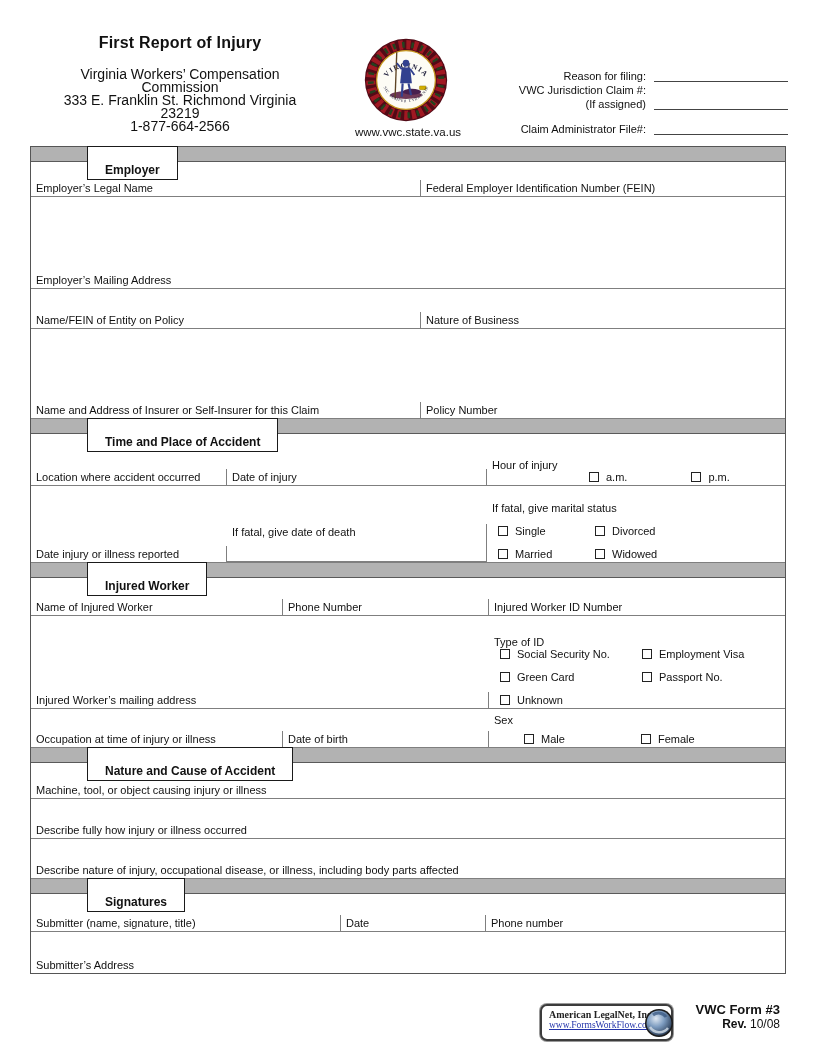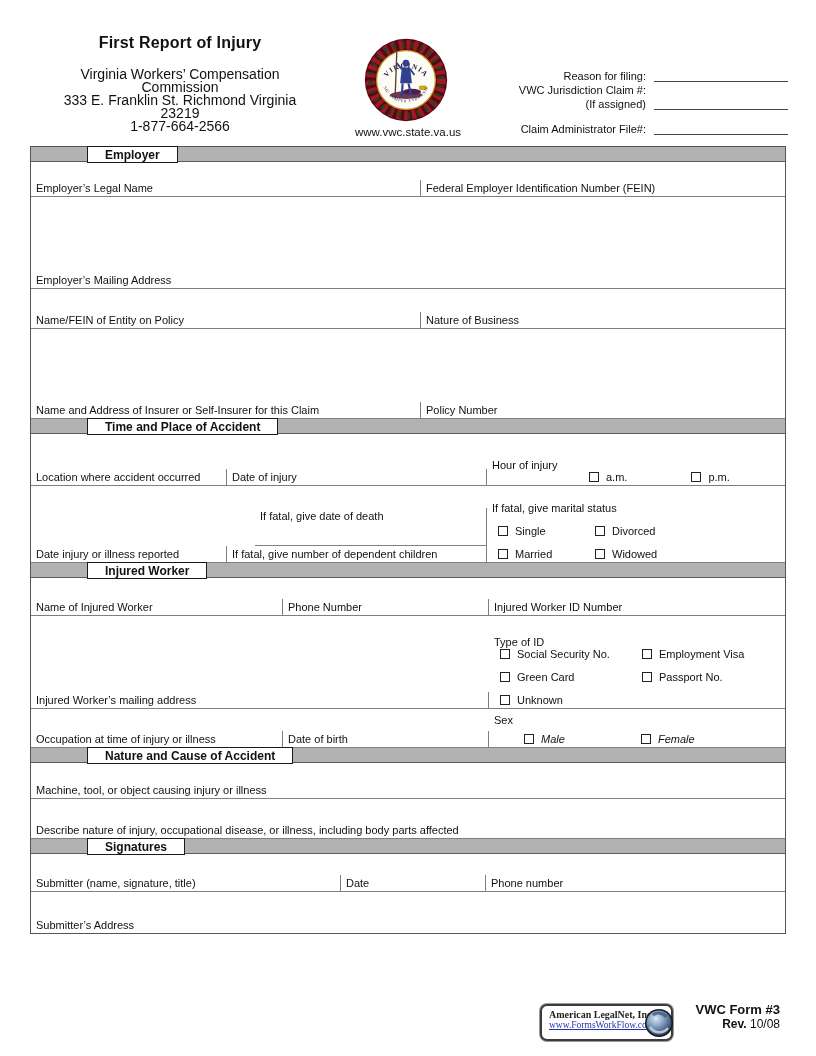--- a/index.html
+++ b/index.html
@@ -20,30 +20,30 @@
   .hdr-right .hrow { display:flex; justify-content:flex-end; align-items:flex-end; height:14px; }
   .hdr-right .hrow.gap { margin-top:11px; }
   .uline { width:134px; border-bottom:1px solid #444; height:13px; margin-left:8px; }
   .uline.blank { border-bottom:none; }
   
   .ftable { position:absolute; left:30px; top:146px; width:756px; border:1px solid #555; background:#fff; }
   .sbar { position:relative; height:15px; background:#b2b2b2; border-bottom:1px solid #5a5a5a; }
   .sbar-label {
     position:absolute; left:56px; top:-1px; height:17px; background:#fff;
     border:1px solid #1a1a1a; font-size:12px; font-weight:bold; line-height:15px;
-    padding:1px 17px; white-space:nowrap;
+    padding:16px 17px; white-space:nowrap;
   }
   .frow { display:flex; border-bottom:1px solid #7f7f7f;align-items:flex-end; }
   .frow:last-child { border-bottom:none; }
   .cell { padding:2px 5px; font-size:11px; border-right:1px solid #7f7f7f; overflow:hidden; }
   .cell:last-child { border-right:none; }
   .cell .lbl { display:block; font-size:11px; }
   .stack { display:flex; flex-direction:column; padding:0; }
   .stack > div { padding:2px 5px; }
-  .stack .sub1 { height:38px; border-bottom:1px solid #7f7f7f;margin-left:28px; }
+  .stack .sub1 { height:38px; border-bottom:1px solid #7f7f7f; }
   .stack .sub2 { flex:1; }
   
   .cb { display:inline-block; width:10px; height:10px; border:1px solid #222; background:#fff; vertical-align:-1px; margin-right:7px; flex:none; }
   .cbi { display:inline-flex; align-items:center; font-size:11px; white-space:nowrap; }
   .cbrow { display:flex; }
   .grid2 { display:grid; }
   
   .w390{width:390px;} .wrest{flex:1;}
   .w196{width:196px;} .w260{width:260px;}
   .w252{width:252px;} .w206{width:206px;} .w458{width:458px;}
@@ -187,23 +187,20 @@
       </div>
     </div>
     <div class="frow h77">
       <div class="cell w196">
         <span class="lbl">Date injury or illness reported</span>
       </div>
       <div class="cell w260 stack">
         <div class="sub1">
           <span class="lbl">If fatal, give date of death</span>
         </div>
-        <div class="sub2">
-          <span class="lbl">If fatal, give number of dependent children</span>
-        </div>
       </div>
       <div class="cell wrest">
         <span class="lbl">If fatal, give marital status</span>
         <div class="grid2" style="grid-template-columns:97px auto; row-gap:11px; margin-top:11px; padding-left:6px;">
           <span class="cbi">
               <span class="cb"></span>
               <span>Single</span>
             </span>
           <span class="cbi">
               <span class="cb"></span>
@@ -267,39 +264,44 @@
     </div>
     <div class="frow h39">
       <div class="cell w252">
         <span class="lbl">Occupation at time of injury or illness</span>
       </div>
       <div class="cell w206">
         <span class="lbl">Date of birth</span>
       </div>
       <div class="cell wrest">
         <span class="lbl">Sex</span>
-        <div class="cbrow" style="margin-top:7px; padding-left:30px;font-style:italic;">
+        <div class="cbrow" style="margin-top:7px; padding-left:30px;">
           <span class="cbi" style="width:117px;">
               <span class="cb"></span>
               <span>Male</span>
             </span>
           <span class="cbi">
               <span class="cb"></span>
               <span>Female</span>
             </span>
         </div>
       </div>
     </div>
 
     <div class="sbar">
       <span class="sbar-label">Nature and Cause of Accident</span>
     </div>
     <div class="frow h36">
       <div class="cell wrest">
         <span class="lbl">Machine, tool, or object causing injury or illness</span>
+      </div>
+    </div>
+    <div class="frow h40">
+      <div class="cell wrest">
+        <span class="lbl">Describe fully how injury or illness occurred</span>
       </div>
     </div>
     <div class="frow h40">
       <div class="cell wrest">
         <span class="lbl">Describe nature of injury, occupational disease, or illness, including body parts affected</span>
       </div>
     </div>
 
     <div class="sbar">
       <span class="sbar-label">Signatures</span>

